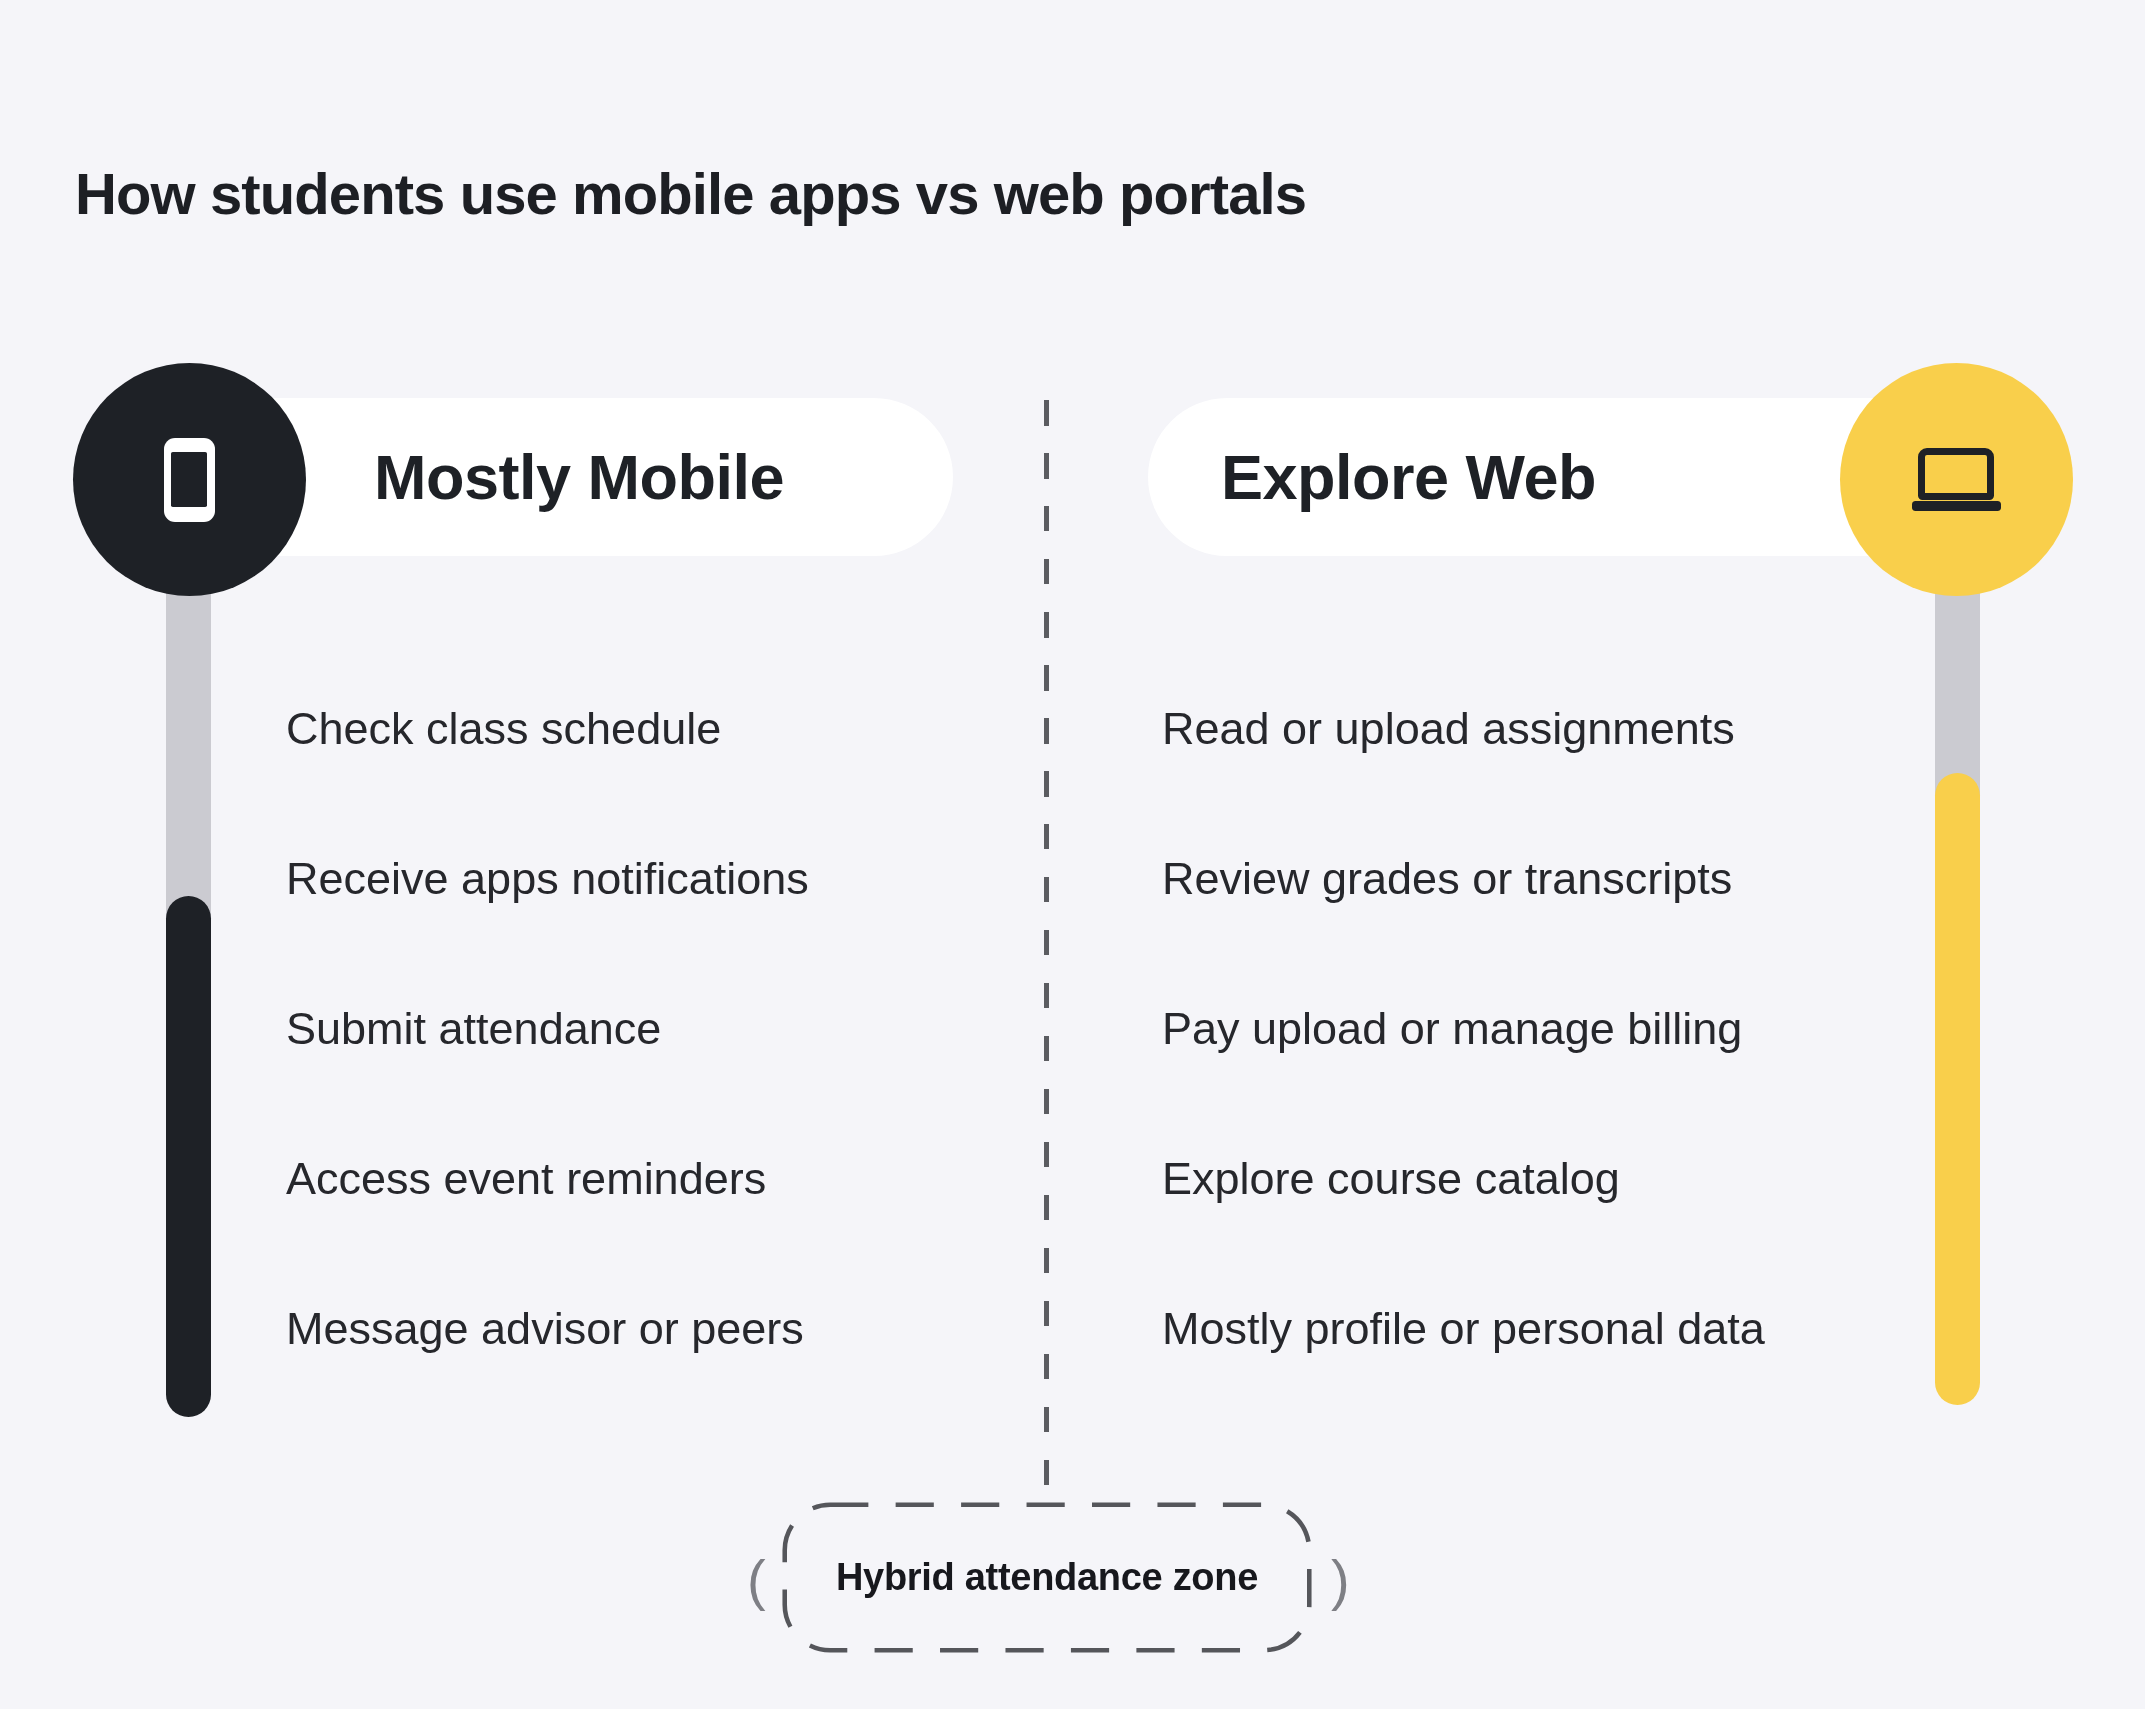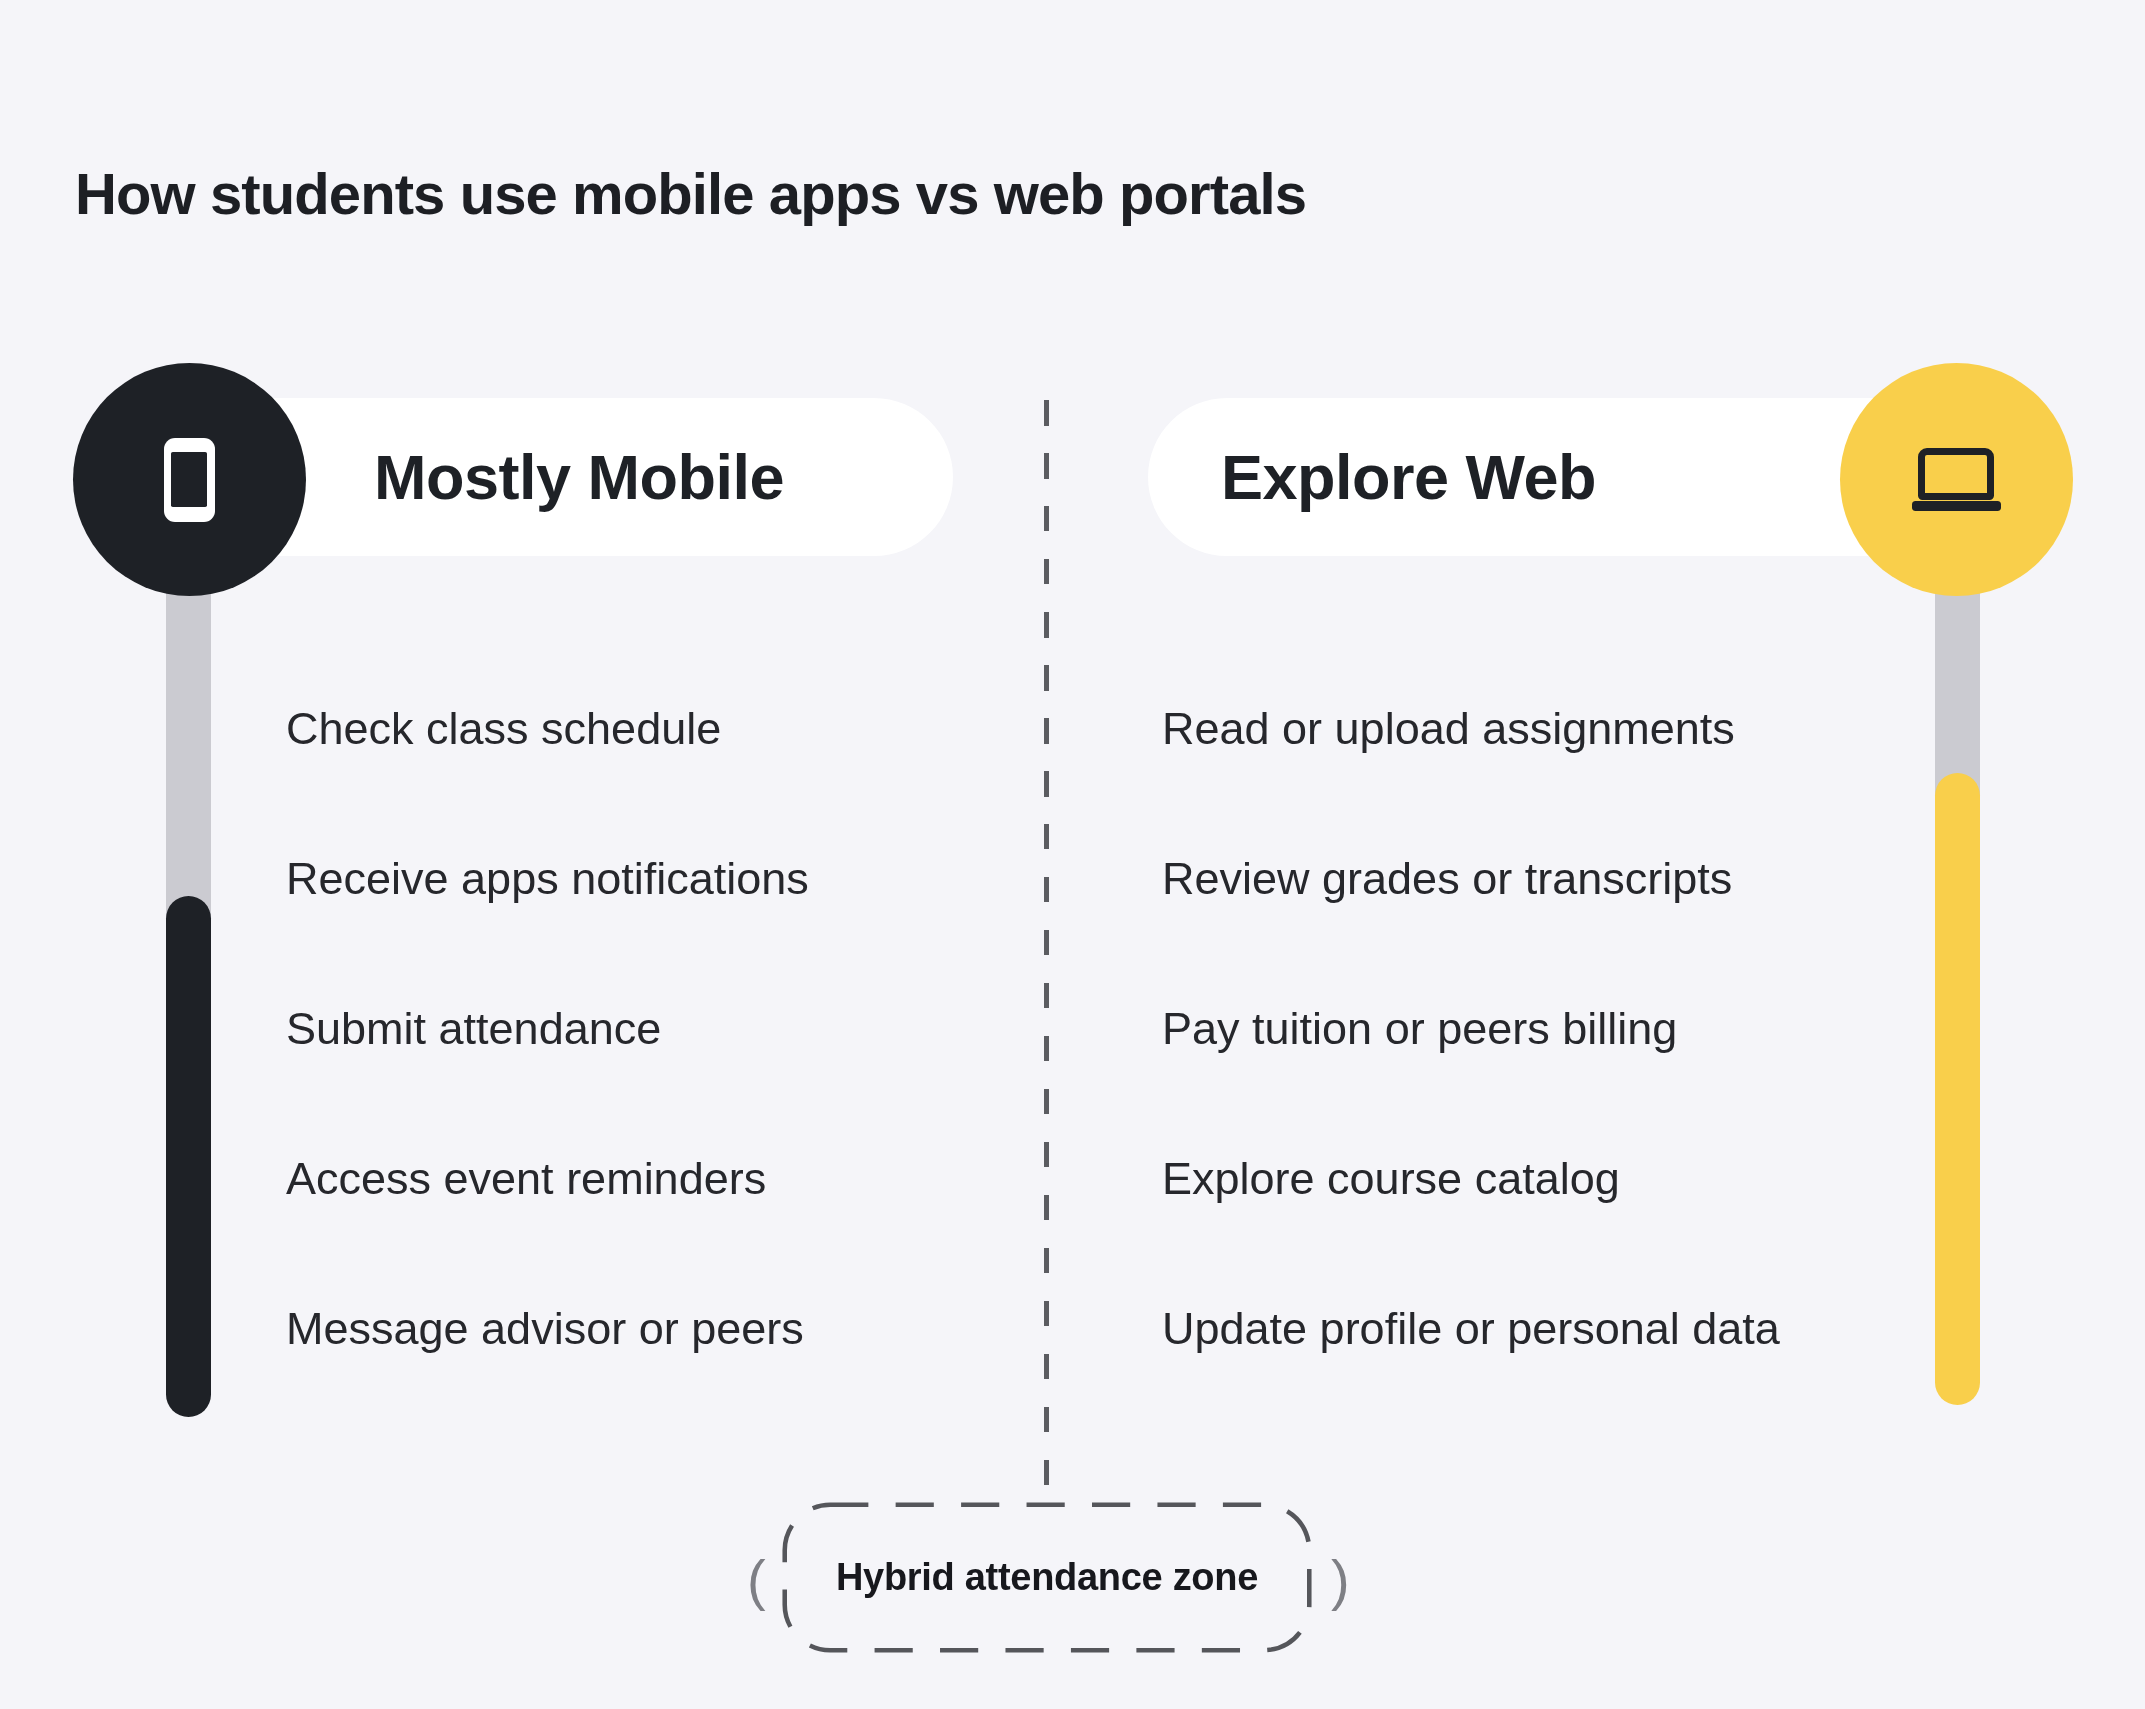--- a/index.html
+++ b/index.html
@@ -118,23 +118,23 @@
       <div class="screen"></div>
       <div class="base"></div>
     </div>
   </div>
   <div class="abs track-gray track-gray-right"></div>
   <div class="abs capsule-yellow"></div>
 
   <div class="col-right">
     <div class="abs item row-0">Read or upload assignments</div>
     <div class="abs item row-1">Review grades or transcripts</div>
-    <div class="abs item row-2">Pay tuition or peers billing</div>
+    <div class="abs item row-2">Pay upload or manage billing</div>
     <div class="abs item row-3">Explore course catalog</div>
-    <div class="abs item row-4">Update profile or personal data</div>
+    <div class="abs item row-4">Mostly profile or personal data</div>
   </div>
 </div>
 
 <span class="abs paren paren-left">(</span>
 <div class="abs hybrid-box">
   <svg width="530" height="151" viewBox="0 0 583 166">
     <rect x="3" y="3" width="577" height="160" rx="50" ry="50" fill="none" stroke="#55565B" stroke-width="5" stroke-dasharray="42 30"></rect>
   </svg>
   <span class="hybrid-label">Hybrid attendance zone</span>
 </div>

